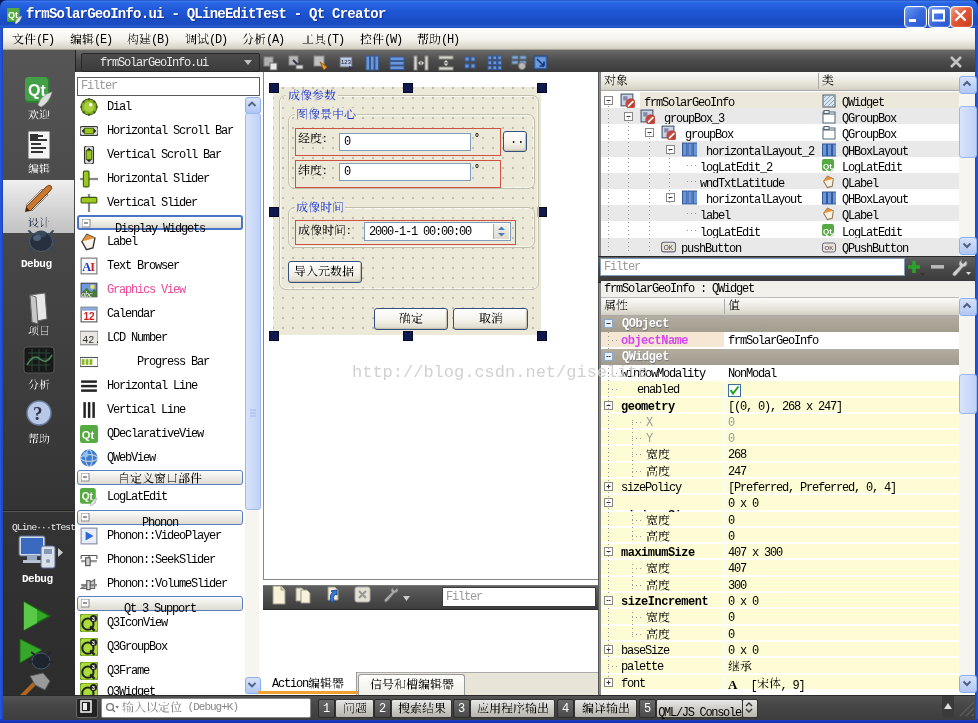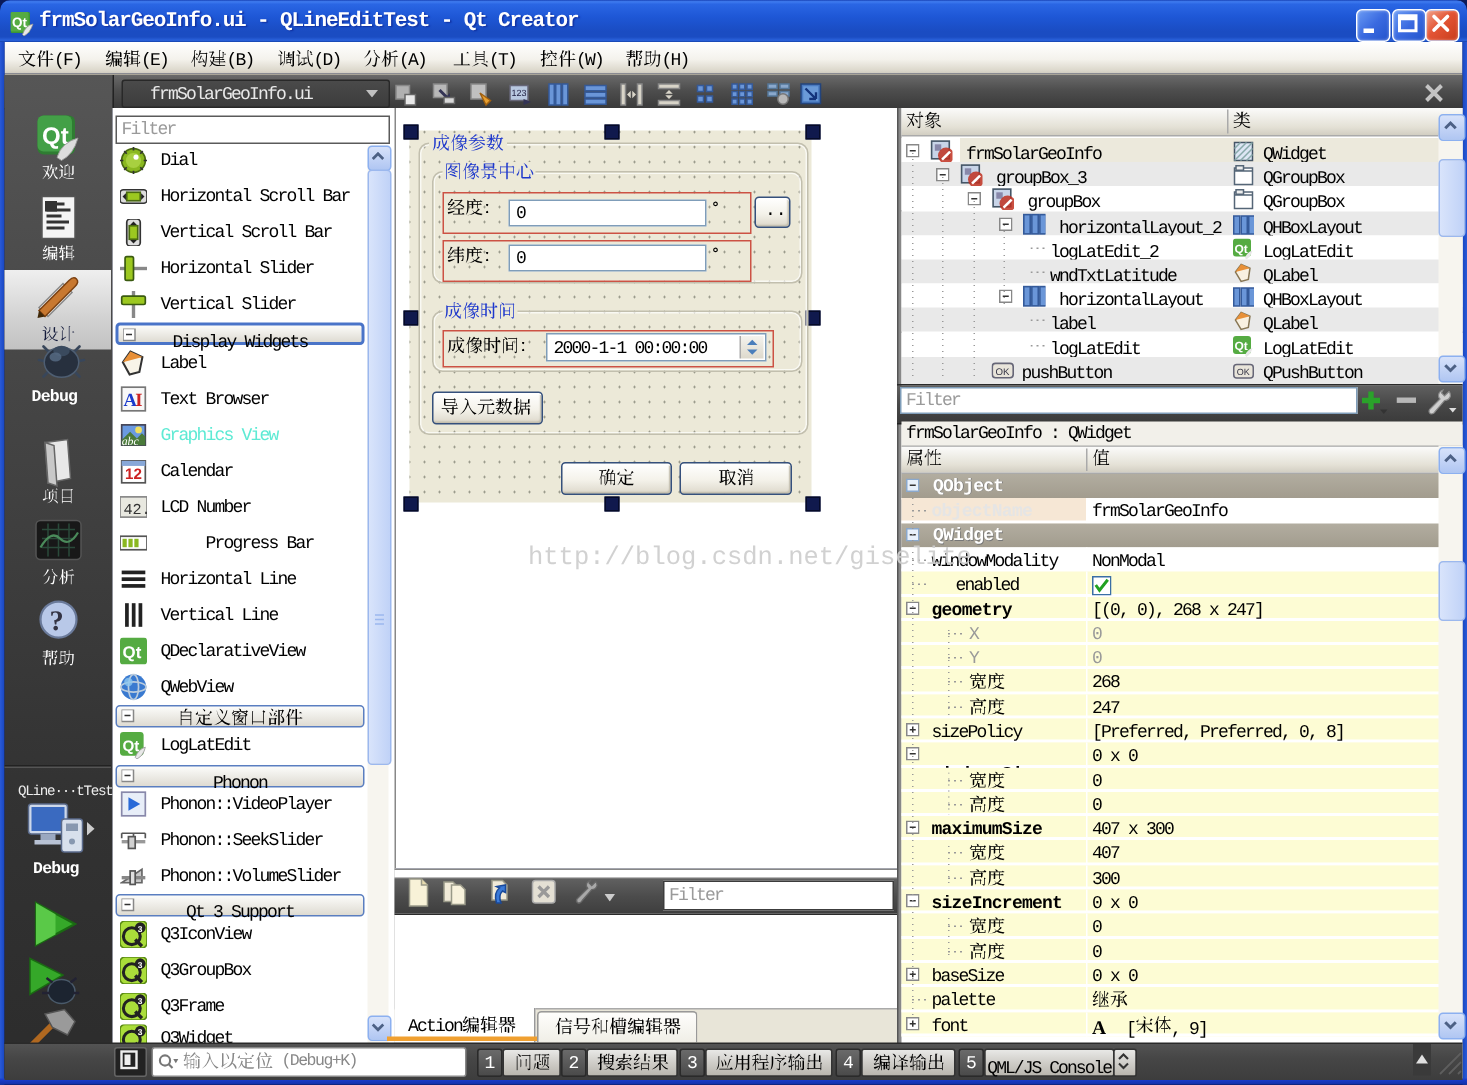--- a/index.html
+++ b/index.html
@@ -478,21 +478,21 @@
   </div>
 <div style="position:absolute;left:107px;top:259px;white-space:nowrap;font:12px/12px 'Liberation Mono',monospace;"><span style="font:normal 12px 'Liberation Mono',monospace;letter-spacing:-1.2px;color:#000;">Text Browser</span></div>
 <div style="position:absolute;left:80px;top:281px;width:18px;height:18px;">
     <svg width="18" height="18" viewBox="0 0 16 16">
       <rect x="1" y="2" width="14" height="12" fill="#6a9ae0" stroke="#445"></rect>
       <path d="M1 11 L6 6 L10 10 L13 7 L15 9 L15 14 L1 14 Z" fill="#4a7a3a"></path>
       <circle cx="11" cy="5" r="2" fill="#f0e060"></circle>
       <text x="1" y="14" font-family="Liberation Serif" font-size="7" fill="#fff" font-style="italic">abc</text>
     </svg>
   </div>
-<div style="position:absolute;left:107px;top:283px;white-space:nowrap;font:12px/12px 'Liberation Mono',monospace;"><span style="font:normal 12px 'Liberation Mono',monospace;letter-spacing:-1.2px;color:#5eead4;">Graphics View</span></div>
+<div style="position:absolute;left:107px;top:283px;white-space:nowrap;font:12px/12px 'Liberation Mono',monospace;"><span style="font:normal 12px 'Liberation Mono',monospace;letter-spacing:-1.2px;color:#ec4899;">Graphics View</span></div>
 <div style="position:absolute;left:80px;top:305px;width:18px;height:18px;">
     <svg width="18" height="18" viewBox="0 0 16 16">
       <rect x="1" y="2" width="14" height="13" fill="#fff" stroke="#555"></rect>
       <rect x="1" y="2" width="14" height="3" fill="#88a8d8"></rect>
       <text x="3" y="13" font-family="Liberation Sans" font-weight="bold" font-size="9" fill="#cc2222">12</text>
     </svg>
   </div>
 <div style="position:absolute;left:107px;top:307px;white-space:nowrap;font:12px/12px 'Liberation Mono',monospace;"><span style="font:normal 12px 'Liberation Mono',monospace;letter-spacing:-1.2px;color:#000;">Calendar</span></div>
 <div style="position:absolute;left:80px;top:329px;width:18px;height:18px;">
     <svg width="18" height="18" viewBox="0 0 16 16">
@@ -1051,21 +1051,21 @@
       <svg width="9" height="9" viewBox="0 0 9 9">
         <rect x="0.5" y="0.5" width="8" height="8" fill="#e8f0fa" stroke="#8aa8cc"></rect>
         <path d="M2.5 4.5 h4" stroke="#333"></path>
       </svg>
     </div>
     <div style="position:absolute;left:21px;top:1px;white-space:nowrap;font:12px/12px 'Liberation Mono',monospace;"><span style="font:bold 12px 'Liberation Mono',monospace;letter-spacing:-0.5px;color:#fff;text-shadow:0.5px 0.5px 0 #777;">QObject</span></div>
   </div>
 <div style="position:absolute;left:601px;top:332px;width:123px;height:15px;background:#f6e7d5;border-bottom:2px solid #fff;"></div>
 <div style="position:absolute;left:724px;top:332px;width:237px;height:15px;background:#fff;border-bottom:2px solid #fff;border-left:1px solid #fff;"></div>
 <div style="position:absolute;left:608px;top:340px;width:10px;height:1px;background-image:linear-gradient(90deg,#999 30%,transparent 30%);background-size:4px 1px;"></div>
-<div style="position:absolute;left:621px;top:334px;white-space:nowrap;font:12px/12px 'Liberation Mono',monospace;"><span style="font:bold 12px 'Liberation Mono',monospace;letter-spacing:-0.5px;color:#e5e5e5;">objectName</span></div>
+<div style="position:absolute;left:621px;top:334px;white-space:nowrap;font:12px/12px 'Liberation Mono',monospace;"><span style="font:bold 12px 'Liberation Mono',monospace;letter-spacing:-0.5px;color:#d946ef;">objectName</span></div>
 <div style="position:absolute;left:728px;top:334px;white-space:nowrap;font:12px/12px 'Liberation Mono',monospace;"><span style="font:normal 12px 'Liberation Mono',monospace;letter-spacing:-1.2px;color:#000;">frmSolarGeoInfo</span></div>
 <div style="position:absolute;left:601px;top:349px;width:360px;height:16px;background:linear-gradient(180deg,#b2ada0,#a29c8e);border-bottom:1px solid #fff;">
     <div style="position:absolute;left:3px;top:3px;width:9px;height:9px;">
       <svg width="9" height="9" viewBox="0 0 9 9">
         <rect x="0.5" y="0.5" width="8" height="8" fill="#e8f0fa" stroke="#8aa8cc"></rect>
         <path d="M2.5 4.5 h4" stroke="#333"></path>
       </svg>
     </div>
     <div style="position:absolute;left:21px;top:1px;white-space:nowrap;font:12px/12px 'Liberation Mono',monospace;"><span style="font:bold 12px 'Liberation Mono',monospace;letter-spacing:-0.5px;color:#fff;text-shadow:0.5px 0.5px 0 #777;">QWidget</span></div>
   </div>
@@ -1122,21 +1122,21 @@
 <div style="position:absolute;left:728px;top:465px;white-space:nowrap;font:12px/12px 'Liberation Mono',monospace;"><span style="font:normal 12px 'Liberation Mono',monospace;letter-spacing:-1.2px;color:#000;">247</span></div>
 <div style="position:absolute;left:601px;top:479px;width:123px;height:14px;background:#fdfcd4;border-bottom:2px solid #fff;"></div>
 <div style="position:absolute;left:724px;top:479px;width:237px;height:14px;background:#fdfcd4;border-bottom:2px solid #fff;border-left:1px solid #fff;"></div>
 <div style="position:absolute;left:604px;top:482px;width:9px;height:9px;">
     <svg width="9" height="9" viewBox="0 0 9 9">
       <rect x="0.5" y="0.5" width="8" height="8" fill="#fff" stroke="#888"></rect>
       <path d="M2.5 4.5 h4 M4.5 2.5 v4" stroke="#333"></path>
     </svg>
   </div>
 <div style="position:absolute;left:621px;top:481px;white-space:nowrap;font:12px/12px 'Liberation Mono',monospace;"><span style="font:normal 12px 'Liberation Mono',monospace;letter-spacing:-1.2px;color:#000;">sizePolicy</span></div>
-<div style="position:absolute;left:728px;top:481px;white-space:nowrap;font:12px/12px 'Liberation Mono',monospace;"><span style="font:normal 12px 'Liberation Mono',monospace;letter-spacing:-1.2px;color:#000;">[Preferred, Preferred, 0, 8]</span></div>
+<div style="position:absolute;left:728px;top:481px;white-space:nowrap;font:12px/12px 'Liberation Mono',monospace;"><span style="font:normal 12px 'Liberation Mono',monospace;letter-spacing:-1.2px;color:#000;">[Preferred, Preferred, 0, 4]</span></div>
 <div style="position:absolute;left:601px;top:495px;width:123px;height:15px;background:#fdfcd4;border-bottom:2px solid #fff;"></div>
 <div style="position:absolute;left:724px;top:495px;width:237px;height:15px;background:#fdfcd4;border-bottom:2px solid #fff;border-left:1px solid #fff;"></div>
 <div style="position:absolute;left:604px;top:498px;width:9px;height:9px;">
     <svg width="9" height="9" viewBox="0 0 9 9">
       <rect x="0.5" y="0.5" width="8" height="8" fill="#fff" stroke="#888"></rect>
       <path d="M2.5 4.5 h4" stroke="#333"></path>
     </svg>
   </div>
 <div style="position:absolute;left:621px;top:497px;white-space:nowrap;font:12px/12px 'Liberation Mono',monospace;margin-top:12px;"><span style="font:bold 12px 'Liberation Mono',monospace;letter-spacing:-0.5px;color:#000;">minimumSize</span></div>
 <div style="position:absolute;left:728px;top:497px;white-space:nowrap;font:12px/12px 'Liberation Mono',monospace;"><span style="font:normal 12px 'Liberation Mono',monospace;letter-spacing:-1.2px;color:#000;">0 x 0</span></div>

